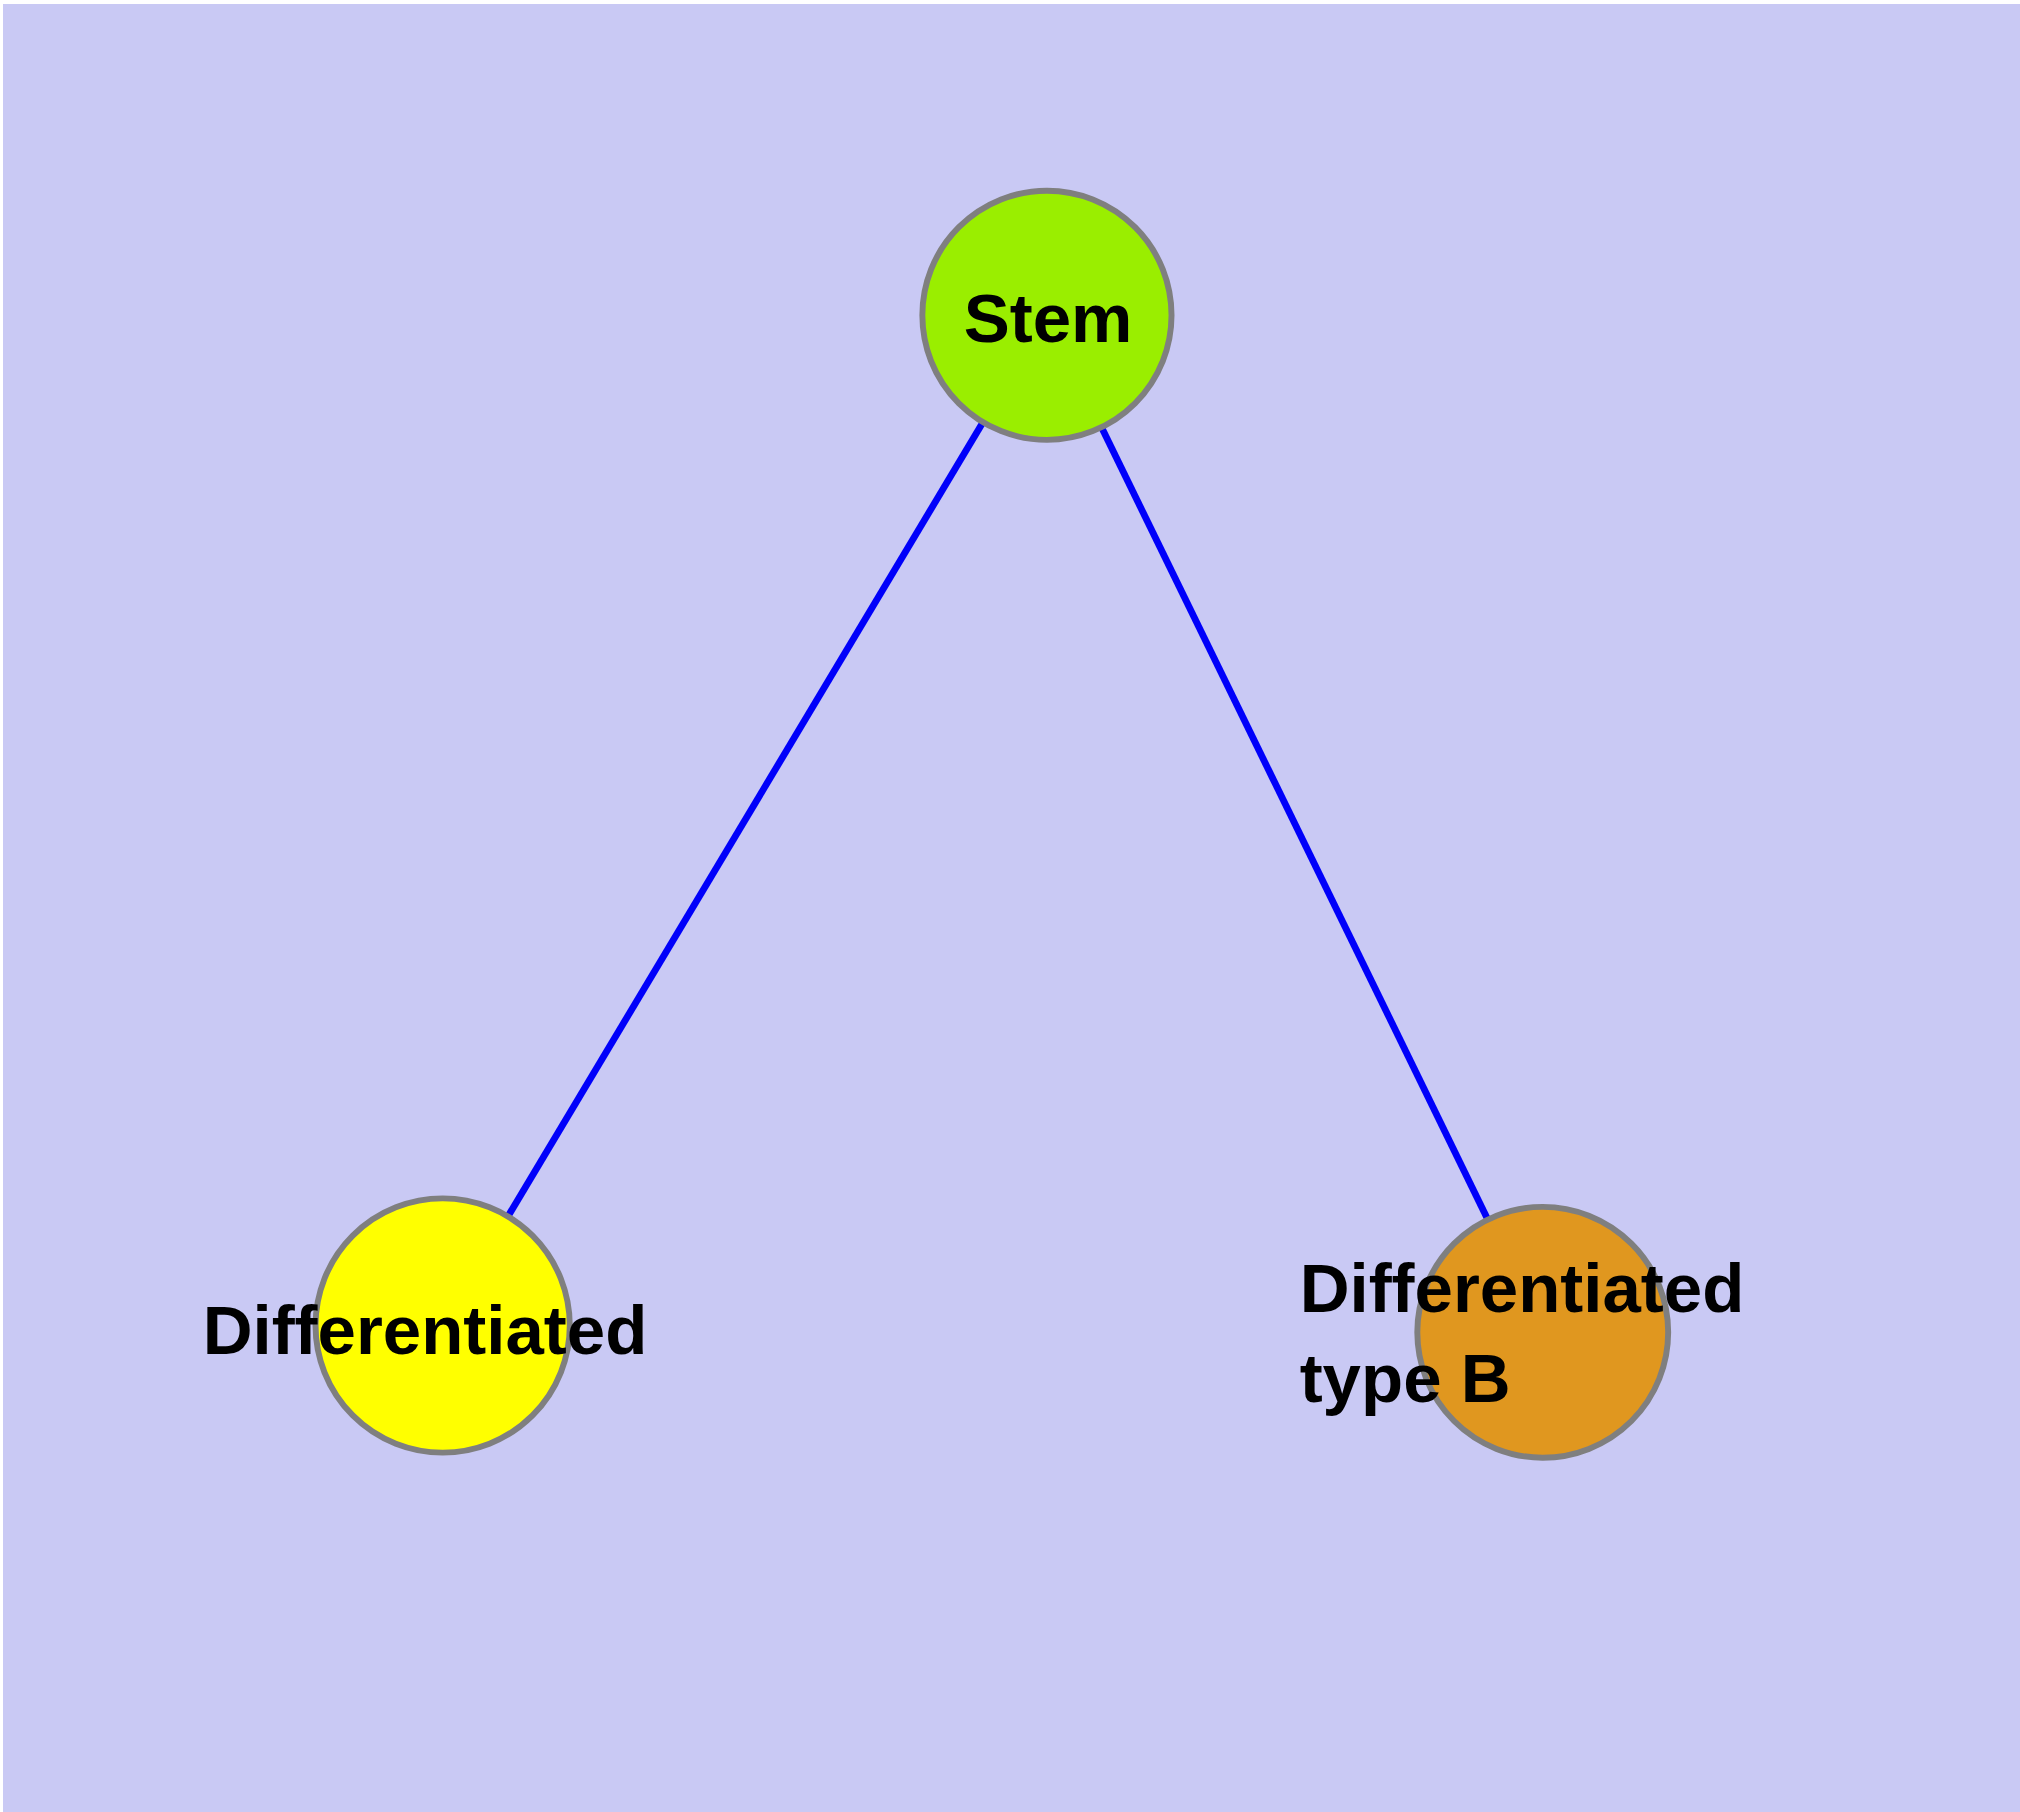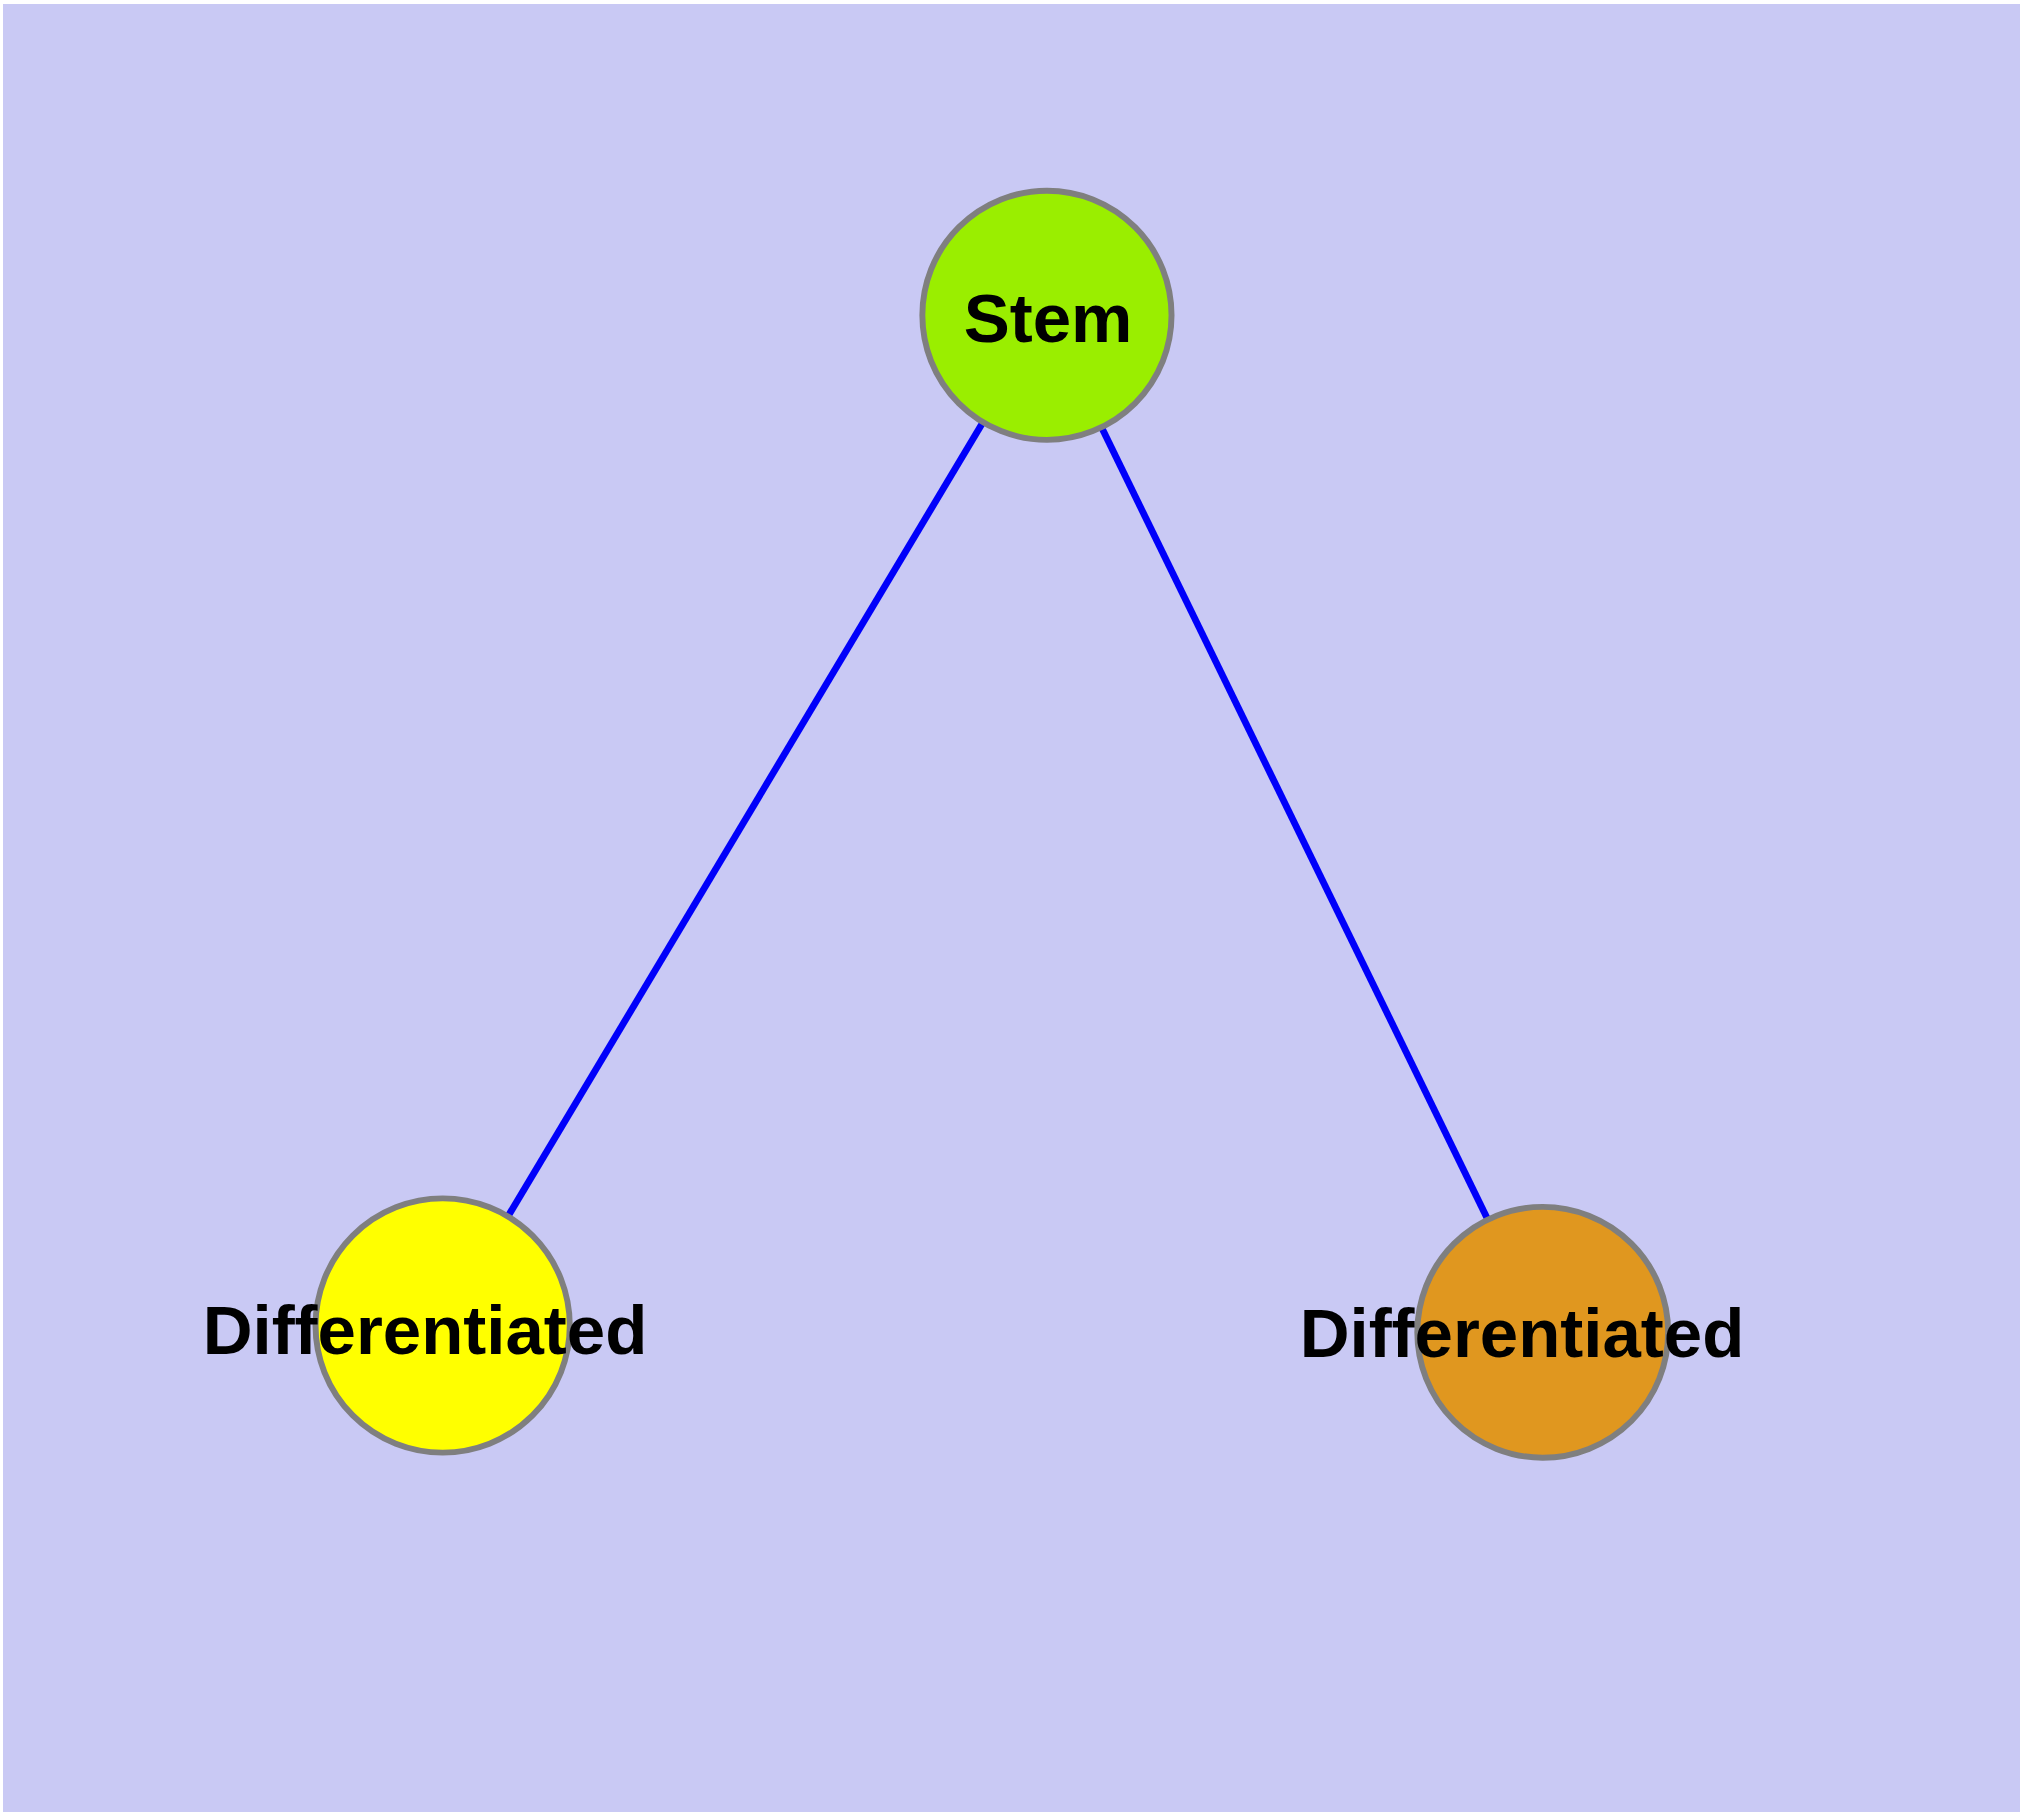--- a/index.html
+++ b/index.html
@@ -56,16 +56,17 @@
   <div id="label-0" class="node-label" style="left: 1048px; top: 319px; color: rgb(0, 0, 0);">
     <div class="label-line">Stem</div>
   </div>
 
   <div id="label-1" class="node-label" style="left: 425px; top: 1331px; color: rgb(0, 0, 0);">
     <div class="label-line">Differentiated</div>
   </div>
 
   <div id="label-2" class="node-label" style="left: 1522px; top: 1334px; color: rgb(0, 0, 0);">
     <div class="label-line">Differentiated</div>
+    <div class="label-line">type B</div>
   </div>
 
 </div>
 
 
 </body></html>

